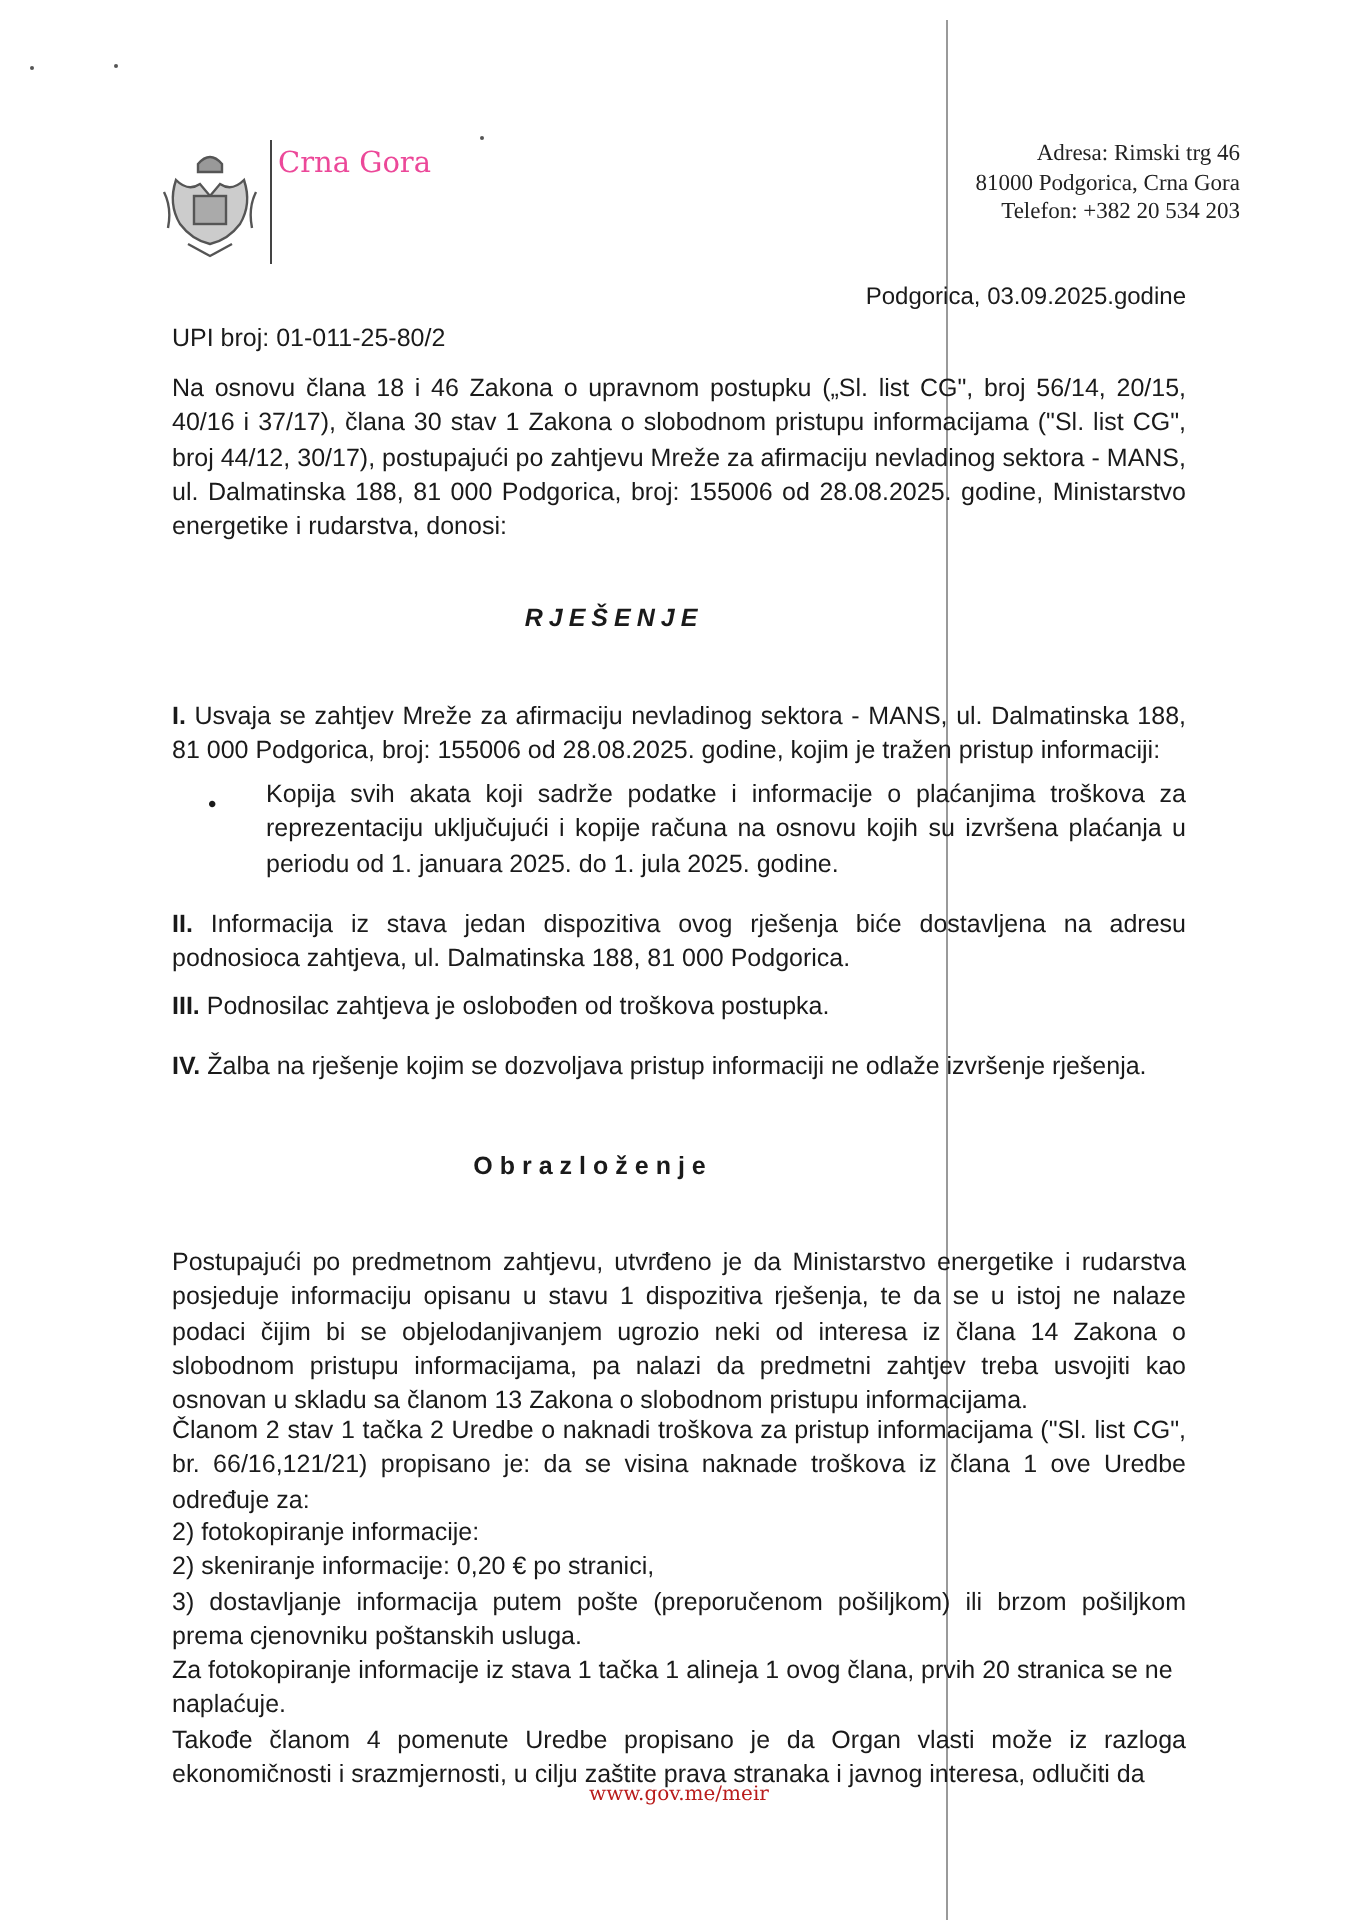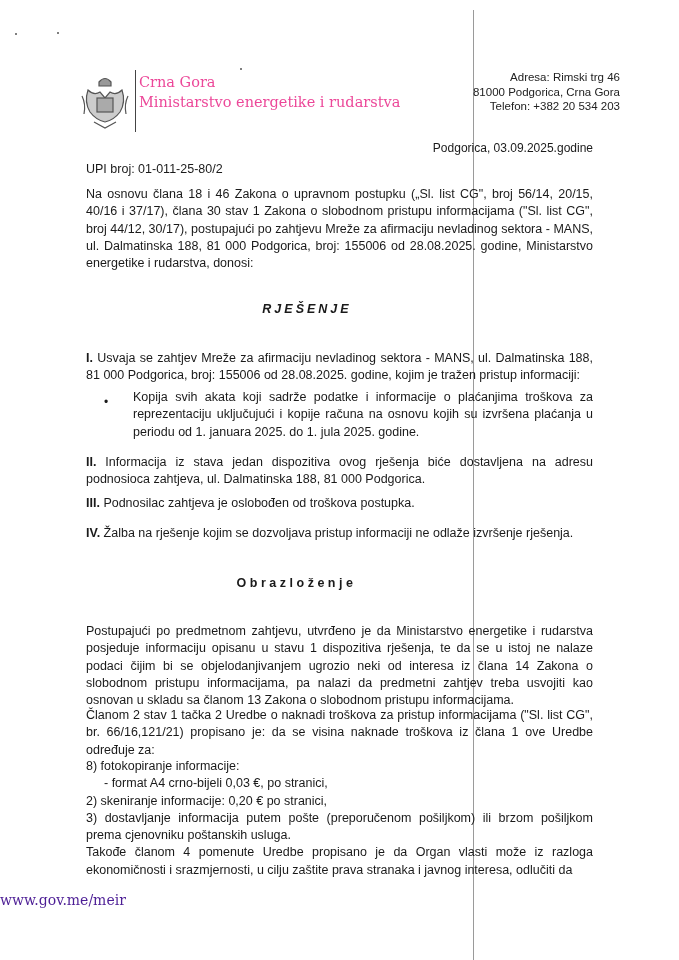--- a/index.html
+++ b/index.html
@@ -3,31 +3,31 @@
 <meta charset="utf-8">
 <style>
   html, body { margin: 0; padding: 0; }
   body { width: 679px; height: 960px; background: #ffffff; position: relative; overflow: hidden; font-family: "Liberation Sans", sans-serif; color: #1a1a1a; }
   .fold-line { position: absolute; left: 473px; top: 10px; width: 1px; height: 950px; background: #9a9a9a; }
   .speck { position: absolute; width: 2px; height: 2px; background: #555; border-radius: 1px; }
   .header { position: absolute; left: 80px; top: 70px; width: 540px; height: 62px; }
   .crest { position: absolute; left: 0; top: 4px; width: 50px; height: 56px; }
   .hdr-rule { position: absolute; left: 55px; top: 0; width: 1px; height: 62px; background: #444; }
   .org { position: absolute; left: 59px; top: 2px; font-family: "DejaVu Serif", serif; font-size: 14.5px; line-height: 20px; color: #ec4899; }
-  .addr { position: absolute; right: 0; top: 0; text-align: right; font-size: 11.5px; line-height: 14.5px; color: #222; }
+  .addr { position: absolute; right: 0; top: 0; text-align: right; font-size: 11.5px; line-height: 14.5px; color: #222; font-family: Liberation Serif, serif; }
   .meta-left { position: absolute; left: 86px; top: 162px; font-size: 12.5px; }
   .meta-right { position: absolute; right: 86px; top: 141px; font-size: 12px; }
   .p { position: absolute; left: 86px; width: 507px; font-size: 12.5px; line-height: 17.3px; text-align: justify; }
   .title { position: absolute; left: 0; width: 614px; text-align: center; font-weight: bold; font-style: italic; font-size: 12.5px; letter-spacing: 3px; }
   .title2 { position: absolute; left: 0; width: 593px; text-align: center; font-weight: bold; font-size: 12.5px; letter-spacing: 3.5px; }
   .bullet { position: absolute; left: 104px; font-size: 12px; }
   .roman { font-weight: bold; }
   .list { position: absolute; left: 86px; width: 507px; font-size: 12.5px; line-height: 17.3px; }
   .indent { padding-left: 18px; }
-  .footer { position: absolute; left: 0; width: 679px; top: 892px; font-family: "DejaVu Serif", serif; font-size: 14px; color: #4c1d95; }
+  .footer { position: absolute; left: 0; width: 679px; top: 892px; text-align: center; font-family: "DejaVu Serif", serif; font-size: 10px; color: #b91c1c; }
 </style>
 </head>
 <body>
 
 <div class="fold-line"></div>
 <div class="speck" style="left:15px;top:33px"></div>
 <div class="speck" style="left:57px;top:32px"></div>
 <div class="speck" style="left:240px;top:68px"></div>
 
 <div class="header">
@@ -36,21 +36,20 @@
       <path d="M19 8 Q25 1 31 8 L31 12 L19 12 Z" fill="#999"></path>
       <path d="M8 16 Q4 28 10 38 Q16 46 25 48 Q34 46 40 38 Q46 28 42 16 Q36 22 30 18 L25 24 L20 18 Q14 22 8 16 Z" fill="#ccc"></path>
       <rect x="17" y="24" width="16" height="14" fill="#aaa"></rect>
       <path d="M14 48 L25 54 L36 48"></path>
       <path d="M2 22 Q6 30 4 40 M48 22 Q44 30 46 40"></path>
     </g>
   </svg>
   <div class="hdr-rule"></div>
   <div class="org">
     <div>Crna Gora</div>
-    <div>Ministarstvo energetike i rudarstva</div>
   </div>
   <div class="addr">
     <div>Adresa: Rimski trg 46</div>
     <div>81000 Podgorica, Crna Gora</div>
     <div>Telefon: +382 20 534 203</div>
   </div>
 </div>
 
 <div class="meta-left">UPI broj: 01-011-25-80/2</div>
 <div class="meta-right">Podgorica, 03.09.2025.godine</div>
@@ -78,20 +77,20 @@
   <span class="roman">IV.</span><span> Žalba na rješenje kojim se dozvoljava pristup informaciji ne odlaže izvršenje rješenja.</span>
 </div>
 
 <div class="title2" style="top:576px">Obrazloženje</div>
 
 <div class="p" style="top:623px">Postupajući po predmetnom zahtjevu, utvrđeno je da Ministarstvo energetike i rudarstva posjeduje informaciju opisanu u stavu 1 dispozitiva rješenja, te da se u istoj ne nalaze podaci čijim bi se objelodanjivanjem ugrozio neki od interesa iz člana 14 Zakona o slobodnom pristupu informacijama, pa nalazi da predmetni zahtjev treba usvojiti kao osnovan u skladu sa članom 13 Zakona o slobodnom pristupu informacijama.</div>
 
 <div class="p" style="top:707px">Članom 2 stav 1 tačka 2 Uredbe o naknadi troškova za pristup informacijama ("Sl. list CG", br. 66/16,121/21) propisano je: da se visina naknade troškova iz člana 1 ove Uredbe određuje za:</div>
 
 <div class="list" style="top:758px">
-  <div>8) fotokopiranje informacije:</div>
-  <div class="indent">- format A4 crno-bijeli 0,03 €, po stranici,</div>
+  <div>2) fotokopiranje informacije:</div>
   <div>2) skeniranje informacije: 0,20 € po stranici,</div>
   <div style="text-align:justify">3) dostavljanje informacija putem pošte (preporučenom pošiljkom) ili brzom pošiljkom prema cjenovniku poštanskih usluga.</div>
+  <div>Za fotokopiranje informacije iz stava 1 tačka 1 alineja 1 ovog člana, prvih 20 stranica se ne naplaćuje.</div>
   <div style="text-align:justify">Takođe članom 4 pomenute Uredbe propisano je da Organ vlasti može iz razloga ekonomičnosti i srazmjernosti, u cilju zaštite prava stranaka i javnog interesa, odlučiti da</div>
 </div>
 
 <div class="footer">www.gov.me/meir</div>
 
 </body></html>

